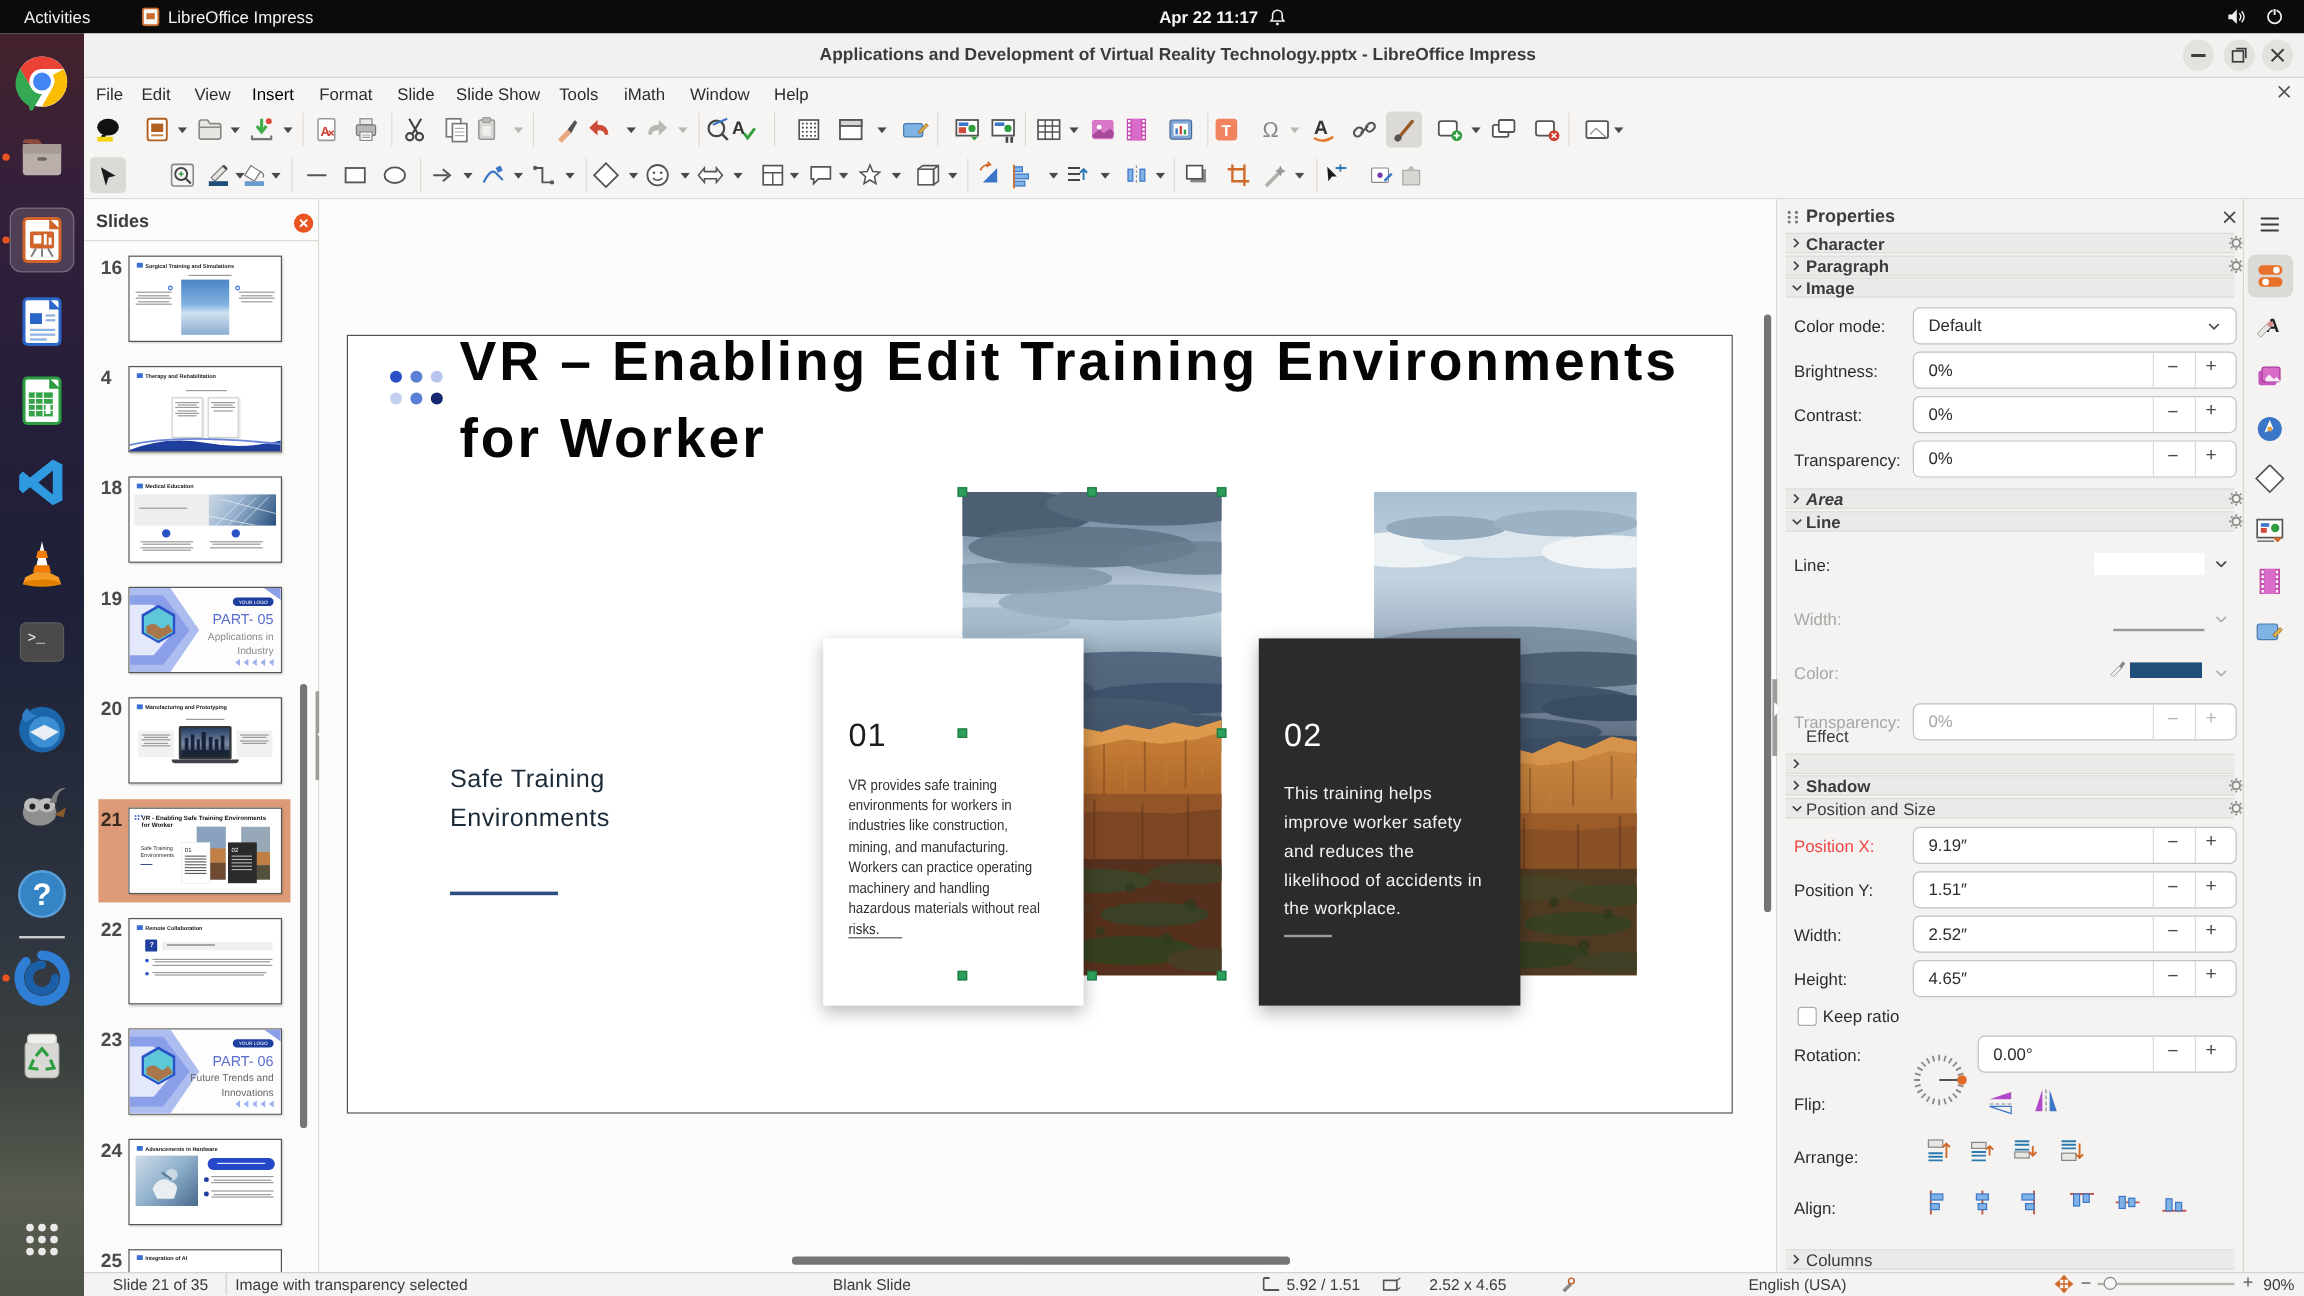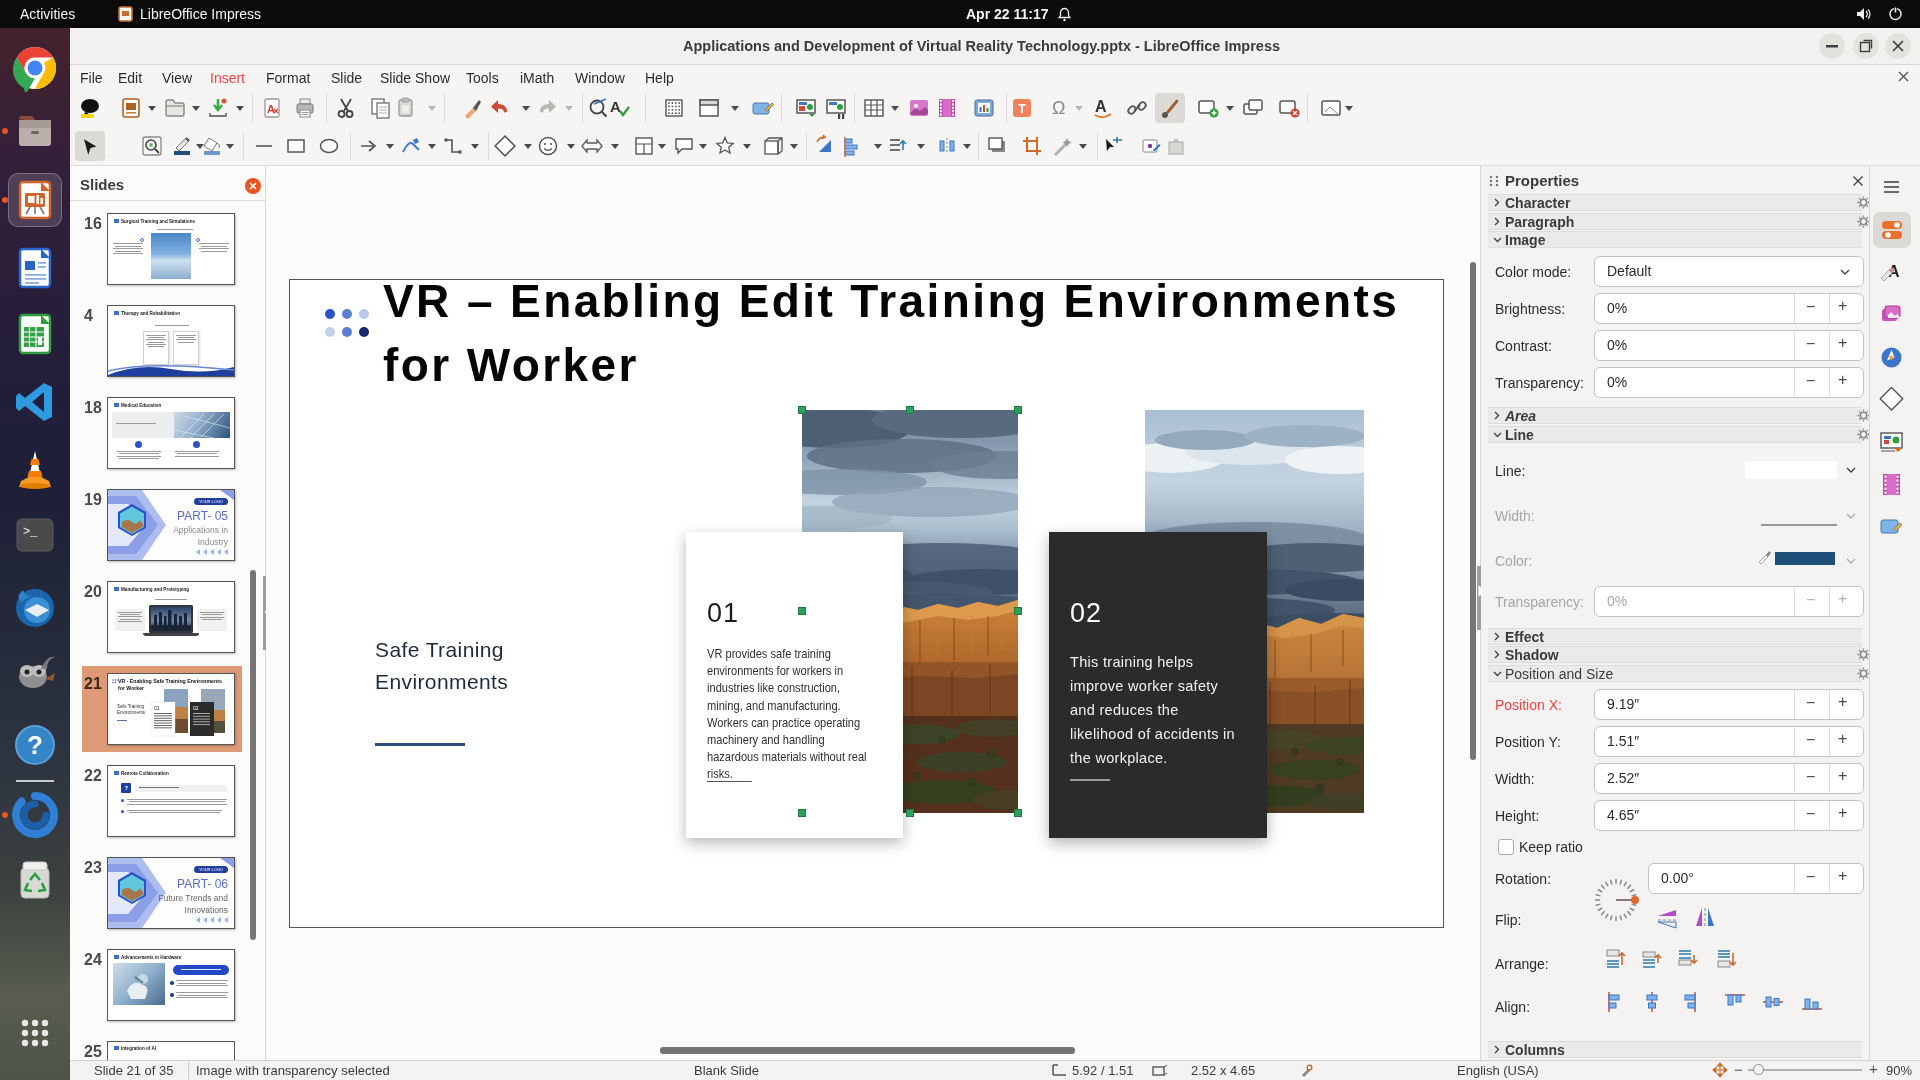--- a/index.html
+++ b/index.html
@@ -145,21 +145,21 @@
     <rect x="1.5" y="3.5" width="9" height="9" fill="none" stroke="#3c3c3c" stroke-width="1.4"></rect>
     <path d="M4.5 1.5 h8 v8" fill="none" stroke="#3c3c3c" stroke-width="1.4"></path>
   </svg>
 <svg class="abs" style="left:1891px;top:39px" width="14" height="14" viewBox="0 0 14 14">
     <path d="M2 2 L12 12 M12 2 L2 12" stroke="#3c3c3c" stroke-width="1.6"></path>
   </svg>
 <div class="abs" style="left:70px;top:65px;width:1850px;height:25px;background:#f6f5f3"></div>
 <div class="abs" style="left:80px;top:70px;font-size:14px;color:#2c2c2c;font-weight:400;white-space:nowrap;">File</div>
 <div class="abs" style="left:118px;top:70px;font-size:14px;color:#2c2c2c;font-weight:400;white-space:nowrap;">Edit</div>
 <div class="abs" style="left:162px;top:70px;font-size:14px;color:#2c2c2c;font-weight:400;white-space:nowrap;">View</div>
-<div class="abs" style="left:210px;top:70px;font-size:14px;color:#ef4444;font-weight:400;white-space:nowrap;">Insert</div>
+<div class="abs" style="left:210px;top:70px;font-size:14px;color:#000000;font-weight:400;white-space:nowrap;">Insert</div>
 <div class="abs" style="left:266px;top:70px;font-size:14px;color:#2c2c2c;font-weight:400;white-space:nowrap;">Format</div>
 <div class="abs" style="left:331px;top:70px;font-size:14px;color:#2c2c2c;font-weight:400;white-space:nowrap;">Slide</div>
 <div class="abs" style="left:380px;top:70px;font-size:14px;color:#2c2c2c;font-weight:400;white-space:nowrap;">Slide Show</div>
 <div class="abs" style="left:466px;top:70px;font-size:14px;color:#2c2c2c;font-weight:400;white-space:nowrap;">Tools</div>
 <div class="abs" style="left:520px;top:70px;font-size:14px;color:#2c2c2c;font-weight:400;white-space:nowrap;">iMath</div>
 <div class="abs" style="left:575px;top:70px;font-size:14px;color:#2c2c2c;font-weight:400;white-space:nowrap;">Window</div>
 <div class="abs" style="left:645px;top:70px;font-size:14px;color:#2c2c2c;font-weight:400;white-space:nowrap;">Help</div>
 <svg class="abs" style="left:1897px;top:70px" width="13" height="13" viewBox="0 0 13 13">
     <path d="M2 2 L11 11 M11 2 L2 11" stroke="#555" stroke-width="1.4"></path>
   </svg>
@@ -1080,21 +1080,21 @@
 <div class="abs" style="left:1594px;top:586px;width:270px;height:31px;background:#fff;border:1px solid #c4c2c0;border-radius:6px"></div>
 <div class="abs" style="left:1607px;top:593px;font-size:14px;color:#a8a6a4;font-weight:400;white-space:nowrap;">0%</div>
 <div class="abs" style="left:1794px;top:587px;width:1px;height:29px;background:#dddbd8"></div>
 <div class="abs" style="left:1829px;top:587px;width:1px;height:29px;background:#dddbd8"></div>
 <div class="abs" style="left:1806px;top:591px;font-size:16px;color:#b8b6b4;font-weight:400;white-space:nowrap;">−</div>
 <div class="abs" style="left:1838px;top:590px;font-size:16px;color:#b8b6b4;font-weight:400;white-space:nowrap;">+</div>
 <div class="abs" style="left:1488px;top:628px;width:374px;height:17px;background:#eceae8;border-top:1px solid #dedcd9;border-bottom:1px solid #dedcd9"></div>
 <svg class="abs" style="left:1494px;top:632px" width="6" height="9" viewBox="0 0 6 9">
     <path d="M1 1 L4.5 4.5 L1 8" fill="none" stroke="#444" stroke-width="1.4"></path>
   </svg>
-<div class="abs" style="left:1505px;top:629px;font-size:14px;color:#3b3b3b;font-weight:700;white-space:nowrap;">Effect</div>
+<div class="abs" style="left:1505px;top:605px;font-size:14px;color:#3b3b3b;font-weight:400;white-space:nowrap;">Effect</div>
 <div class="abs" style="left:1488px;top:646px;width:374px;height:17px;background:#eceae8;border-top:1px solid #dedcd9;border-bottom:1px solid #dedcd9"></div>
 <svg class="abs" style="left:1494px;top:650px" width="6" height="9" viewBox="0 0 6 9">
     <path d="M1 1 L4.5 4.5 L1 8" fill="none" stroke="#444" stroke-width="1.4"></path>
   </svg>
 <div class="abs" style="left:1505px;top:647px;font-size:14px;color:#3b3b3b;font-weight:700;white-space:nowrap;">Shadow</div>
 <svg class="abs" style="left:1857px;top:648px" width="13" height="13" viewBox="0 0 13 13">
     <circle cx="6.5" cy="6.5" r="3.2" fill="none" stroke="#8a8886" stroke-width="1.6"></circle>
     <g stroke="#8a8886" stroke-width="1.4">
       <line x1="10.9" y1="6.5" x2="12.5" y2="6.5"></line>
       <line x1="9.61250838433568" y1="9.61003079686361" x2="10.744329615003199" y2="10.740951086632196"></line>
@@ -1252,21 +1252,21 @@
   </svg>
 <svg class="abs" style="left:1800px;top:990px" width="24" height="24" viewBox="0 0 24 24">
     <path d="M2 19 h20" stroke="#c05a4a" stroke-width="1.6"></path>
     <rect x="5" y="9" width="5" height="10" fill="#7fb2e5" stroke="#3b76c8"></rect>
     <rect x="13" y="12" width="5" height="7" fill="#7fb2e5" stroke="#3b76c8"></rect>
   </svg>
 <div class="abs" style="left:1488px;top:1041px;width:374px;height:17px;background:#eceae8;border-top:1px solid #dedcd9;border-bottom:1px solid #dedcd9"></div>
 <svg class="abs" style="left:1494px;top:1045px" width="6" height="9" viewBox="0 0 6 9">
     <path d="M1 1 L4.5 4.5 L1 8" fill="none" stroke="#444" stroke-width="1.4"></path>
   </svg>
-<div class="abs" style="left:1505px;top:1042px;font-size:14px;color:#3b3b3b;font-weight:700;white-space:nowrap;">Columns</div>
+<div class="abs" style="left:1505px;top:1042px;font-size:14px;color:#3b3b3b;font-weight:400;white-space:nowrap;">Columns</div>
 <div class="abs" style="left:1869px;top:166px;width:51px;height:894px;background:#f4f3f1;border-left:1px solid #d8d6d3"></div>
 <svg class="abs" style="left:1883px;top:180px" width="17" height="14" viewBox="0 0 17 14">
     <path d="M1 2 h15 M1 7 h15 M1 12 h15" stroke="#3b3b3b" stroke-width="1.7"></path>
   </svg>
 <div class="abs" style="left:1873px;top:212px;width:38px;height:36px;background:#dcdad7;border-radius:7px"></div>
 <svg class="abs" style="left:1880px;top:219px" width="24" height="22" viewBox="0 0 24 22">
     <rect x="2" y="2" width="20" height="8" rx="4" fill="#e8702a"></rect>
     <circle cx="17" cy="6" r="2.8" fill="#fff"></circle>
     <rect x="2" y="12" width="20" height="8" rx="4" fill="#e8702a"></rect>
     <circle cx="8" cy="16" r="2.8" fill="#fff"></circle>

